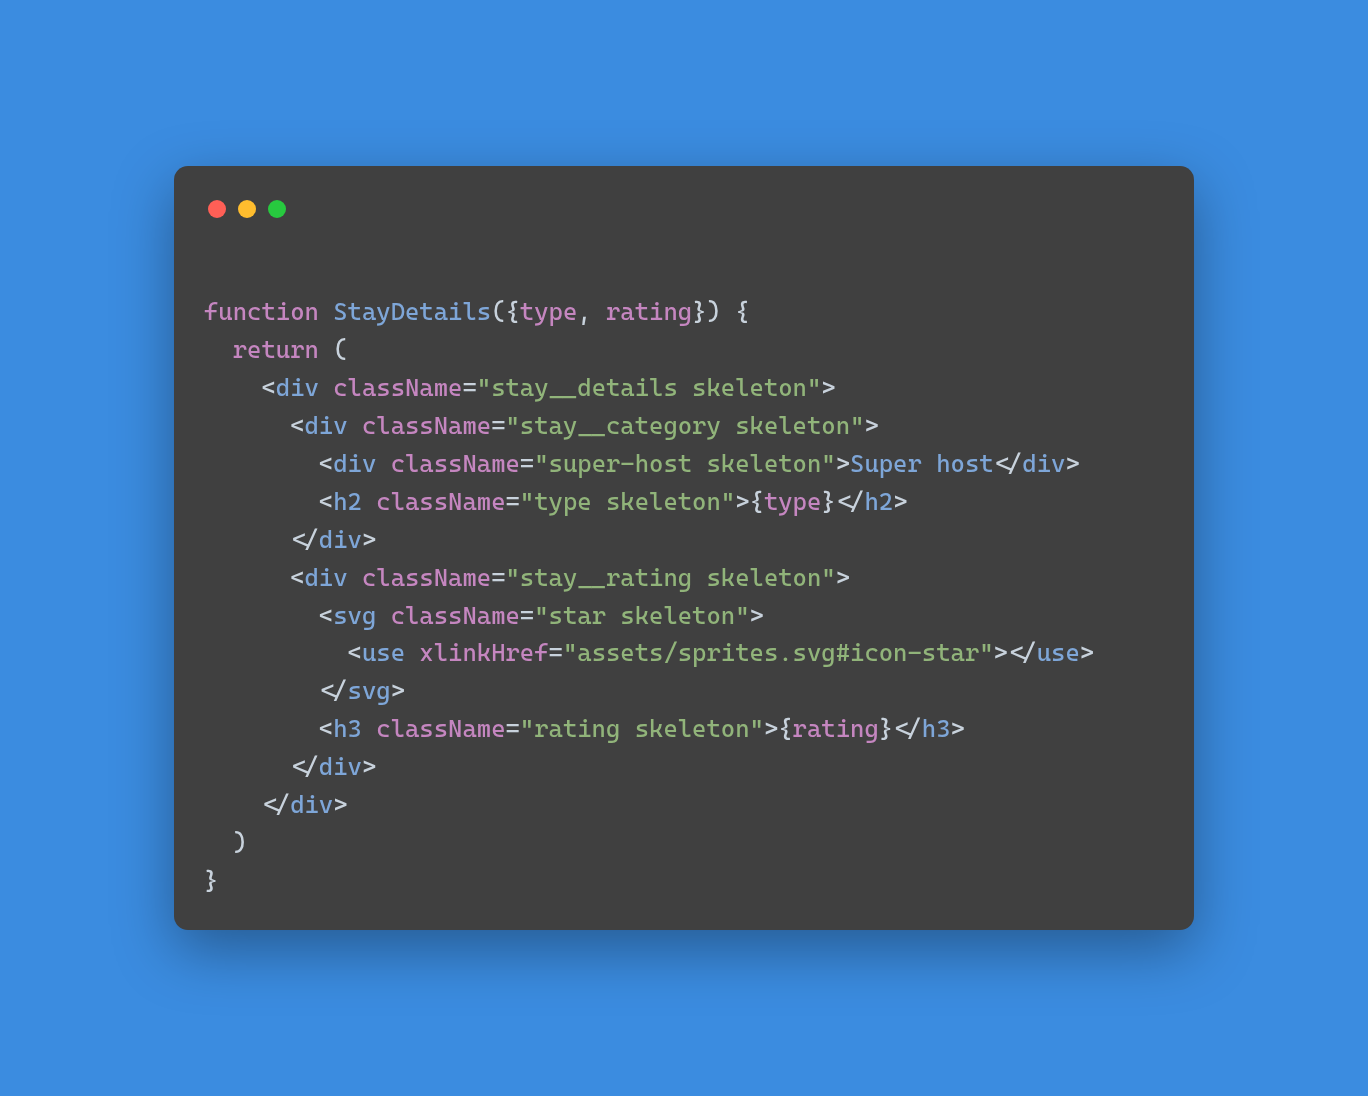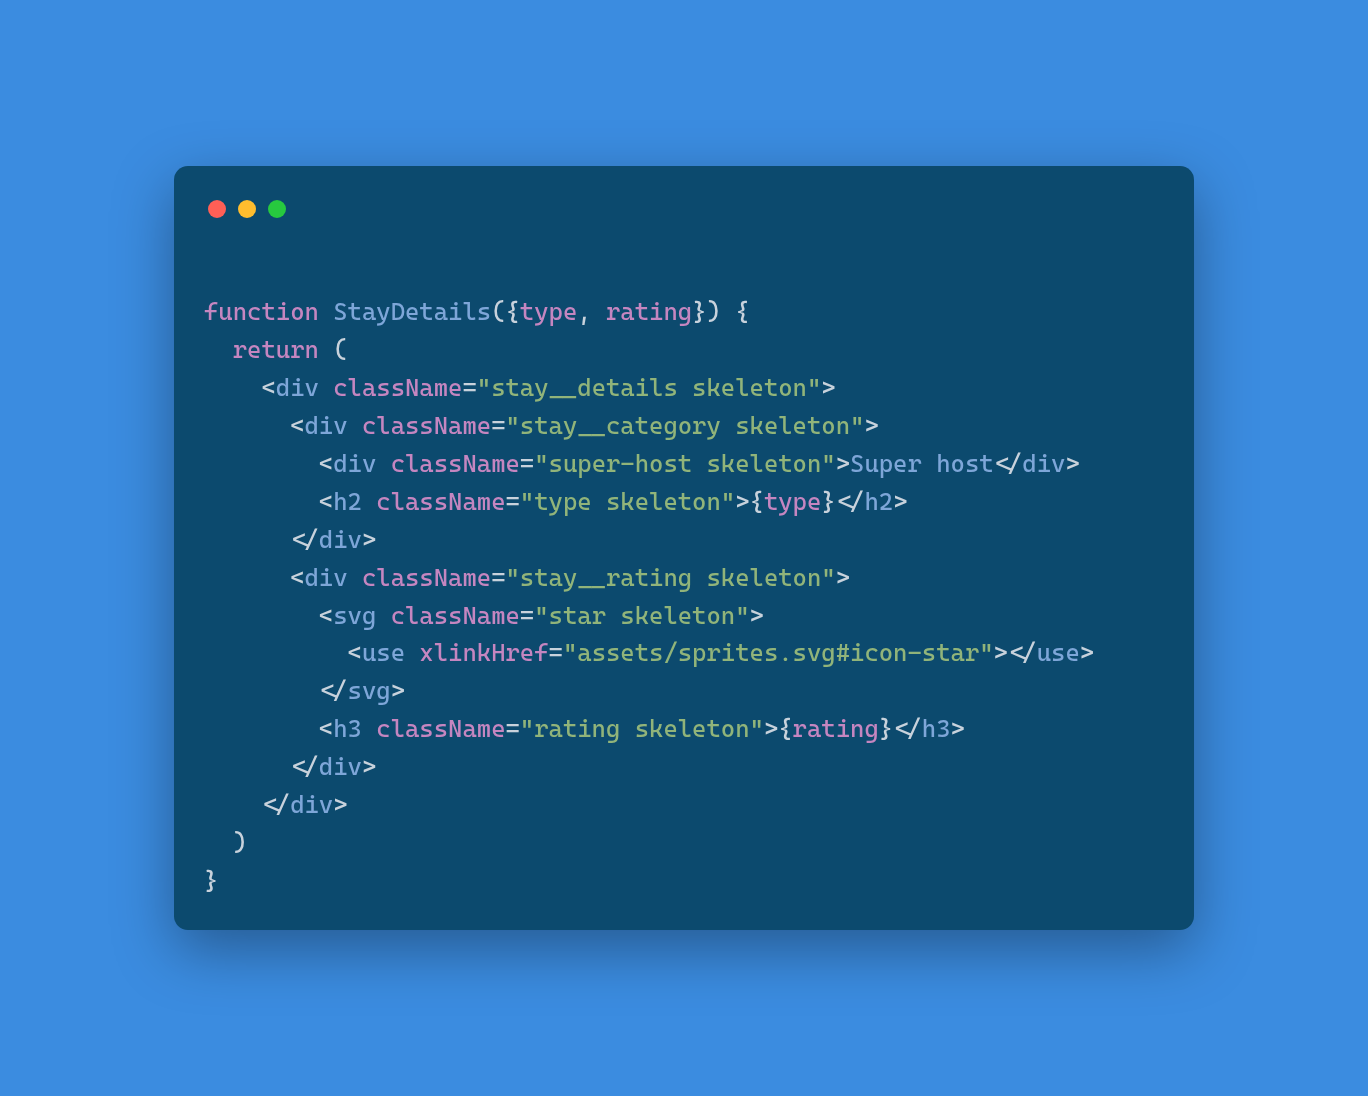--- a/index.html
+++ b/index.html
@@ -7,21 +7,21 @@
     width: 1368px;
     height: 1096px;
     background: #3b8ce0;
     display: flex;
     align-items: center;
     justify-content: center;
     font-family: ui-monospace, "SF Mono", "Cascadia Code", "Fira Code", Menlo, Consolas, monospace;
   }
   .window {
     width: 1020px;
-    background: #0c4a6e;
+    background: #404040;
     border-radius: 14px;
     padding: 30px;
     box-shadow: 0 20px 60px rgba(0,0,0,0.35);
   }
   .traffic-lights {
     display: flex;
     gap: 12px;
     margin-bottom: 75px;
     padding-left: 4px;
     padding-top: 4px;

